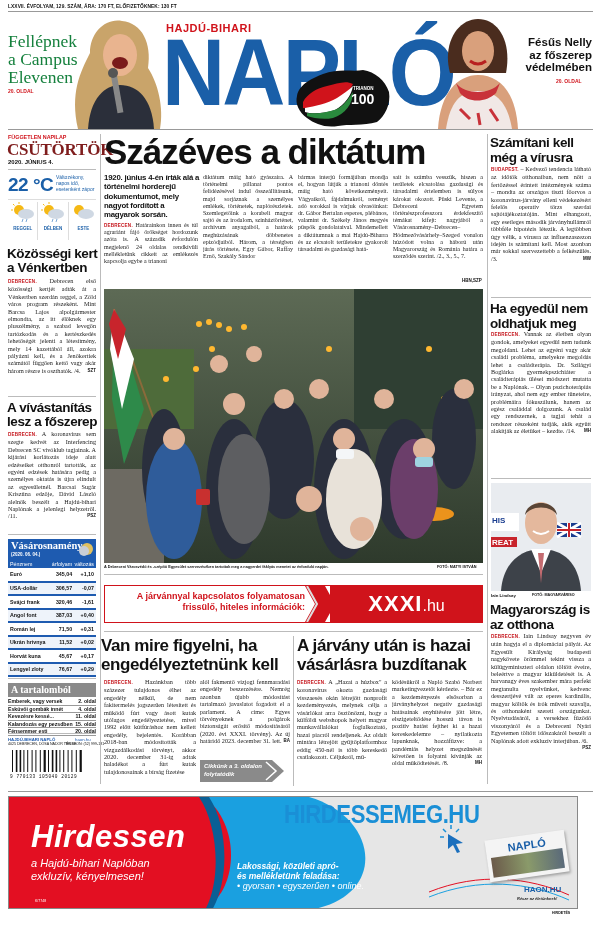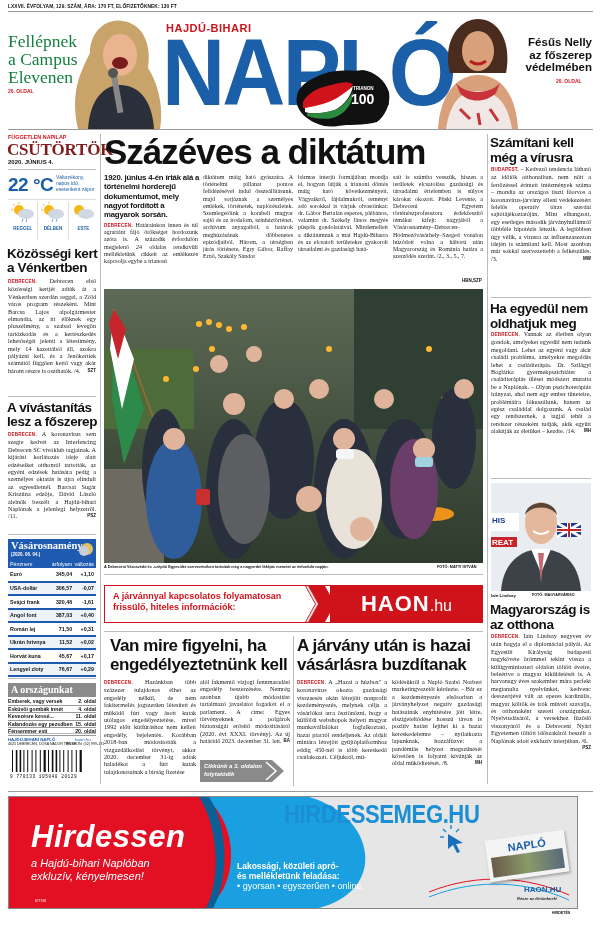--- a/index.html
+++ b/index.html
@@ -191,21 +191,21 @@
       </tr>
       <tr style="height: 13.5px; border-bottom: 2px solid rgb(30, 91, 176); background: rgb(238, 243, 250);">
         <td style="text-align: left; padding-left: 2px;">Lengyel zloty</td>
         <td style="text-align: right;">76,67</td>
         <td style="text-align: right; padding-right: 2px;">+0,29</td>
       </tr>
     </tbody>
 </table>
 <div class="rule" style="left:8px;top:678px;width:88px"></div>
 
-<div class="abs serif" style="left:8px;top:683px;width:88px;height:14px;background:#8a8a8a;color:#fff;font-size:10px;font-weight:bold;padding-left:3px;line-height:14px">A országunkat</div>
+<div class="abs serif" style="left:8px;top:683px;width:88px;height:14px;background:#8a8a8a;color:#fff;font-size:10px;font-weight:bold;padding-left:3px;line-height:14px">A tartalomból</div>
 <div class="abs" style="left:8px;top:698px;width:88px;font-size:5.2px;line-height:6.5px;font-weight:bold" id="contents-list">
     <div style="display: flex; justify-content: space-between; border-bottom: 1px solid rgb(153, 153, 153);">
       <span>Emberek, vagy versek</span>
       <span>2. oldal</span>
     </div>
     <div style="display: flex; justify-content: space-between; border-bottom: 1px solid rgb(153, 153, 153);">
       <span>Esküvői gombák innét</span>
       <span>4. oldal</span>
     </div>
     <div style="display: flex; justify-content: space-between; border-bottom: 1px solid rgb(153, 153, 153);">
@@ -327,35 +327,35 @@
     <rect x="232" y="160" width="18" height="10" rx="3" fill="#f4f6f8"></rect>
     <rect x="311" y="168" width="18" height="10" rx="3" fill="#9fd3e0"></rect>
     <rect x="92" y="200" width="14" height="16" rx="2" fill="#c8302f"></rect>
   </svg>
 </div>
 <div class="abs" style="left:104px;top:565px;width:330px;font-size:3.8px;font-weight:bold;white-space:nowrap;overflow:hidden">A Debreceni Városvédő és -szépítő Egyesület szervezésében tartottak meg a nagyerdei fáklyás menetet az évforduló napján.</div>
 <div class="abs" style="left:437px;top:565px;font-size:3.8px;font-weight:bold">FOTÓ: MATYI ISTVÁN</div>
 <div class="rule" style="left:104px;top:574px;width:379px"></div>
 
 <div class="abs" style="left:104px;top:585px;width:379px;height:38px;border:1px solid #d0131b;background:#fff">
-  <div style="position:absolute;left:8px;top:5px;font-size:9px;line-height:11px;font-weight:bold;color:#d0131b;text-align:left;width:192px">
+  <div style="position:absolute;left:8px;top:5px;font-size:9px;line-height:11px;font-weight:bold;color:#d0131b;text-align:right;width:192px">
     <div>A járvánnyal kapcsolatos folyamatosan</div>
     <div>frissülő, hiteles információk:</div>
   </div>
   <svg style="position:absolute;left:200px;top:0" width="30" height="36" viewBox="0 0 30 36">
       <path d="M0,0 L20,0 L30,18 L20,36 L0,36 L10,18 Z" fill="#d0131b"></path>
       <path d="M2,0 L12,18 L2,36" stroke="#ddd" stroke-width="2" fill="none"></path>
     </svg>
   <div style="position:absolute;left:225px;top:0;width:153px;height:36px;background:#d0131b;color:#fff;text-align:center;line-height:36px">
-    <span style="font-size:22px;font-weight:bold;letter-spacing:1px">HAON</span><span style="font-size:16px">.hu</span>
+    <span style="font-size:22px;font-weight:bold;letter-spacing:1px">XXXI</span><span style="font-size:16px">.hu</span>
   </div>
 </div>
 <div class="rule" style="left:104px;top:631px;width:379px"></div>
 
-<div class="abs hl" style="left:110px;top:636px;width:190px;font-size:17px;line-height:19px">Van mire figyelni, ha engedélyeztetnünk kell</div>
+<div class="abs hl" style="left:101px;top:636px;width:190px;font-size:17px;line-height:19px">Van mire figyelni, ha engedélyeztetnünk kell</div>
 <div class="abs body-text" style="left:104px;top:678px;width:92px;height:110px;overflow:hidden">
   <span class="dl">DEBRECEN.</span>
   <span>Hazánkban több százezer tulajdonos élhet az engedély nélkül, de nem fakitermelés jogszerűen létesített és működő fúrt vagy ásott kutak utólagos engedélyeztetése, mivel 1992 előtt kútfúráshoz nem kellett engedély, bejelentés. Korábban 2018-ban módosították a vízgazdálkodási törvényt, akkor 2020. december 31-ig adtak haladékot a fúrt kutak tulajdonosainak a bírság fizetése</span>
 </div>
 <div class="abs body-text" style="left:200px;top:678px;width:90px">
   <span>alól fakmentő vízjogi fennmaradási engedély beszerzésére. Nemrég azonban újabb módosítást tartalmazó javaslatot fogadott el a parlament. A címe: Egyes törvényeknek a polgárok biztonságát erősítő módosításáról (2020. évi XXXI. törvény). Az új határidő 2023. december 31. lett.</span>
   <span class="sig">BA</span>
 </div>
 <div class="abs" style="left:200px;top:760px;width:85px;height:22px">
   <svg style="position:absolute;left:0;top:0" width="85" height="22" viewBox="0 0 85 22">
@@ -443,21 +443,21 @@
   <div style="position:absolute;left:275px;top:2px;font-size:26px;font-weight:bold;color:#1a8fd6;letter-spacing:-.5px;transform:scaleX(.85);transform-origin:left">HIRDESSEMEG.HU</div>
   <svg style="position:absolute;left:430px;top:28px" width="26" height="28" viewBox="0 0 26 28">
     <g stroke="#1a8fd6" stroke-width="1.5">
         <line x1="4" y1="4" x2="7" y2="7"></line>
         <line x1="12" y1="0" x2="12" y2="4"></line>
         <line x1="20" y1="4" x2="17" y2="7"></line>
         <line x1="1" y1="12" x2="5" y2="12"></line>
       </g>
     <path d="M9,9 L24,18 L17,19 L21,27 L18,28 L14,20 L9,24 Z" fill="#1a6fbd"></path>
   </svg>
-  <div style="position:absolute;left:228px;top:64px;font-size:8.5px;line-height:10px;color:#fff">
+  <div style="position:absolute;left:228px;top:64px;font-size:8.5px;line-height:10px;font-style:italic;color:#fff">
     <div style="font-weight:bold">Lakossági, közületi apró-</div>
     <div style="font-weight:bold">és mellékletünk feladása:</div>
     <div style="font-size:9px">• gyorsan • egyszerűen • online.</div>
   </div>
 
   <div style="position:absolute;left:478px;top:38px;width:80px;height:42px;background:#f4f4f4;transform:rotate(-8deg);box-shadow:1px 2px 3px rgba(0,0,0,.3)">
     <div style="position:absolute;left:22px;top:4px;font-size:11px;font-weight:bold;color:#1a5fa8">NAPLÓ</div>
     <div style="position:absolute;left:4px;top:18px;width:72px;height:20px;background:linear-gradient(90deg,#6b5a4a,#8a9a6a,#5a6a7a)"></div>
   </div>
   <div style="position:absolute;left:515px;top:88px;font-size:8px;font-weight:bold;color:#1a5fa8">HAON.HU</div>

